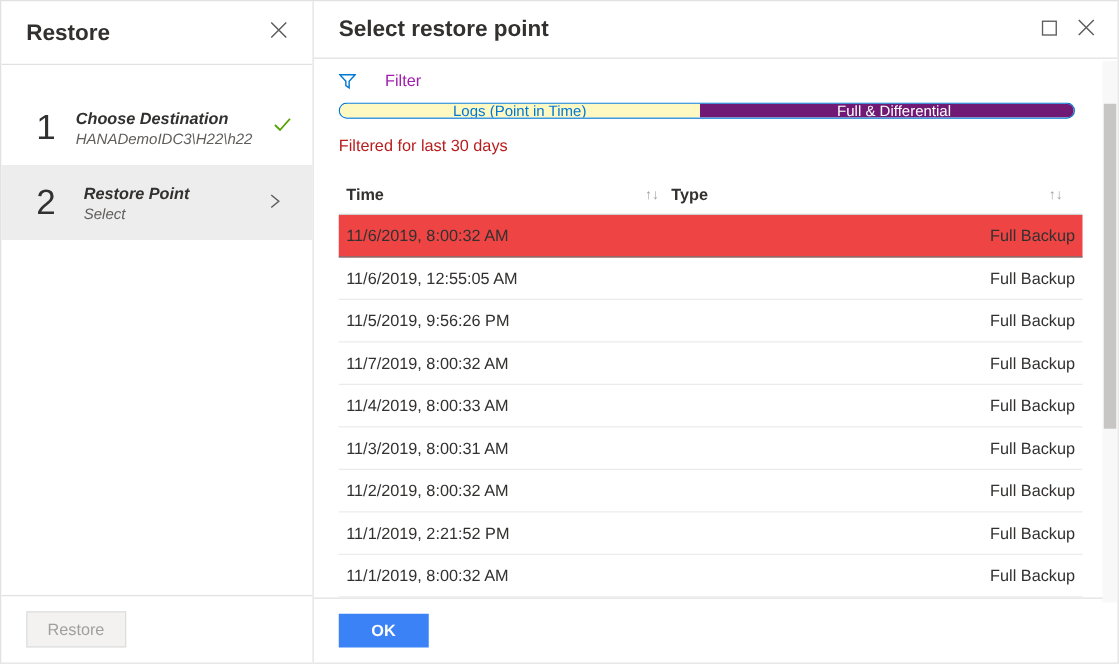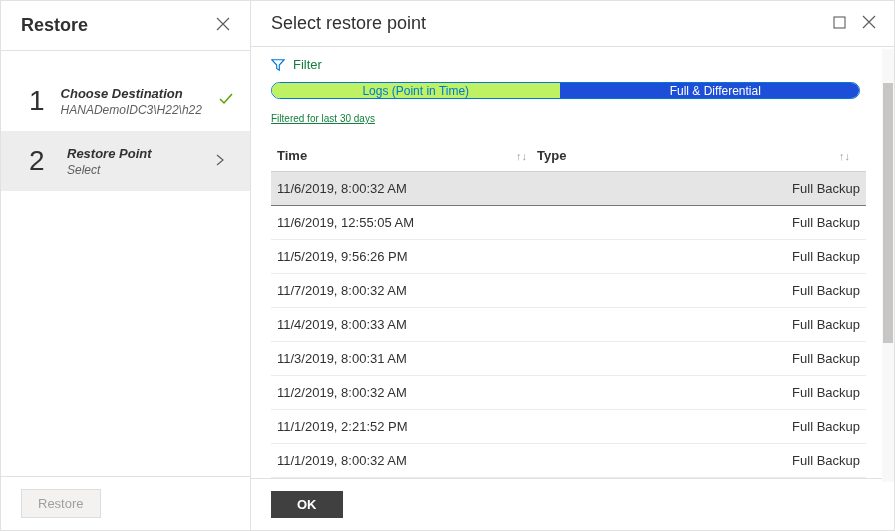--- a/index.html
+++ b/index.html
@@ -75,31 +75,31 @@
     
     
     .right-panel { flex: 1; display: flex; flex-direction: column; position: relative; }
     .right-header {
       display: flex;
       align-items: center;
       justify-content: space-between;
       padding: 12px 16px 12px 20px;
       border-bottom: 1px solid #e1e1e1;
     }
-    .right-title { font-size: 18px; font-weight: 400; }
+    .right-title { font-size: 18px; font-weight: 700; }
     .right-hdr-actions { display: flex; gap: 12px; }
     .hdr-icon-btn {
       background: none; border: none; cursor: pointer;
       color: #605e5c; padding: 2px; line-height: 1;
     }
     
     .filter-bar {
-      display: flex; align-items: center; gap: 8px;
+      display: flex; align-items: center; gap: 23px;
       padding: 10px 20px;
-      color: #15803d;
+      color: #a21caf;
       cursor: pointer;
     }
     .filter-icon { width: 14px; height: 14px; }
     
     .content-wrap { padding: 0 20px; flex: 1; overflow: hidden; display: flex; flex-direction: column; }
     
     .pill-toggle {
       display: flex;
       border: 1px solid #0078d4;
       border-radius: 14px;
@@ -108,27 +108,27 @@
       margin-bottom: 14px;
       margin-right: 6px;
     }
     .pill-opt {
       flex: 1;
       display: flex;
       align-items: center;
       justify-content: center;
       font-size: 12px;
       color: #0078d4;
-      background: #bef264;
+      background: #fef9c3;
       cursor: pointer;
       border: none;
     }
-    .pill-opt.selected { background: #1d4ed8; color: #fff; padding-left: 12px; }
-    
-    .filter-status { font-size: 10px; color: #15803d; margin-bottom: 16px; text-decoration: underline; }
+    .pill-opt.selected { background: #701a75; color: #fff; padding-left: 12px; }
+    
+    .filter-status { font-size: 13px; color: #b91c1c; margin-bottom: 16px; }
     
     .table { width: 100%; }
     .thead {
       display: flex;
       border-bottom: 1px solid #d2d0ce;
       padding: 8px 6px;
     }
     .th {
       font-weight: 600;
       font-size: 13px;
@@ -140,30 +140,30 @@
     .col-time { width: 260px; display:flex; }
     .col-type { flex: 1; display:flex;}
     .tbody { }
     .trow {
       display: flex;
       padding: 9px 6px;
       border-bottom: 1px solid #edebe9;
       font-size: 13px;
       cursor: pointer;
     }
-    .trow.selected { background: #e5e5e5; border-bottom: 1px solid #767676; }
+    .trow.selected { background: #ef4444; border-bottom: 1px solid #767676; }
     .td-time { width: 260px; }
     .td-type { flex: 1; text-align: right; }
     
     .right-footer {
       border-top: 1px solid #e1e1e1;
       padding: 12px 20px;
     }
     .ok-btn {
-      background: #404040;
+      background: #3b82f6;
       color: #fff;
       border: none;
       padding: 6px 26px;
       font-size: 13px;
       font-weight: 600;
       cursor: pointer;
     }
     
     .scrollbar-stub {
       position: absolute;

